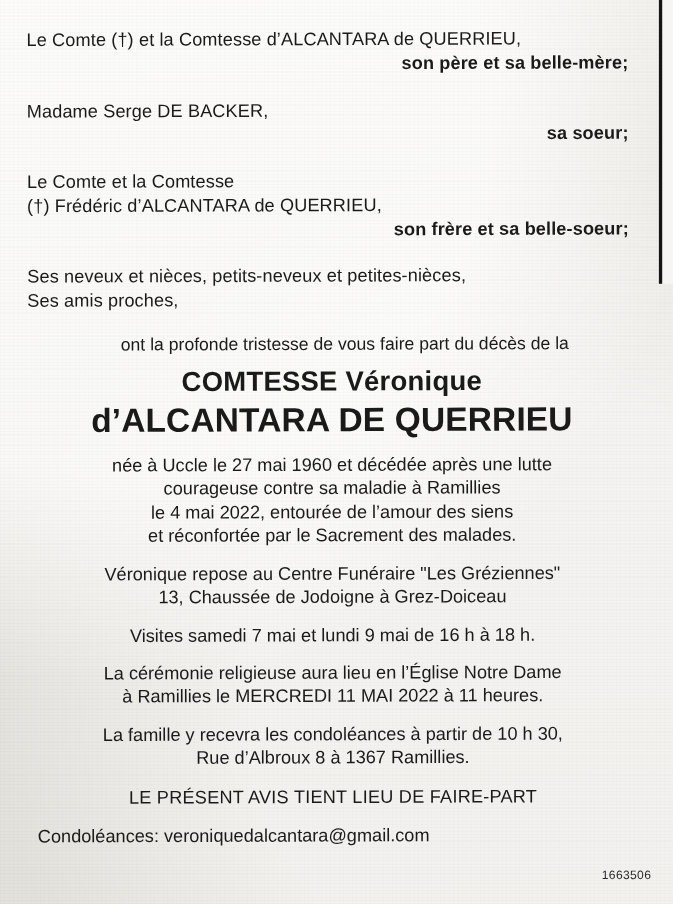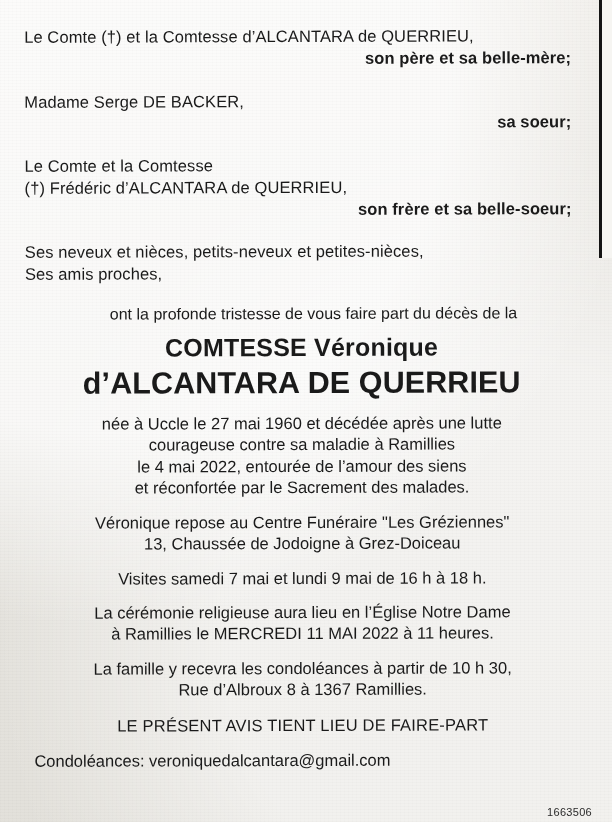--- a/index.html
+++ b/index.html
@@ -104,21 +104,21 @@
   }
   .present {
     text-align: center;
     font-size: 16.5px;
     margin-top: 15px;
     letter-spacing: .2px;
   }
   #refnum {
     position: absolute;
     right: 20px;
-    bottom: 4px;
+    bottom: 20px;
     font-size: 11px;
     color: #2a2a2a;
     letter-spacing: .3px;
   }
   
   #notice { transform: rotate(-0.18deg); transform-origin: 50% 0; }
 </style>
 </head>
 <body>
 

